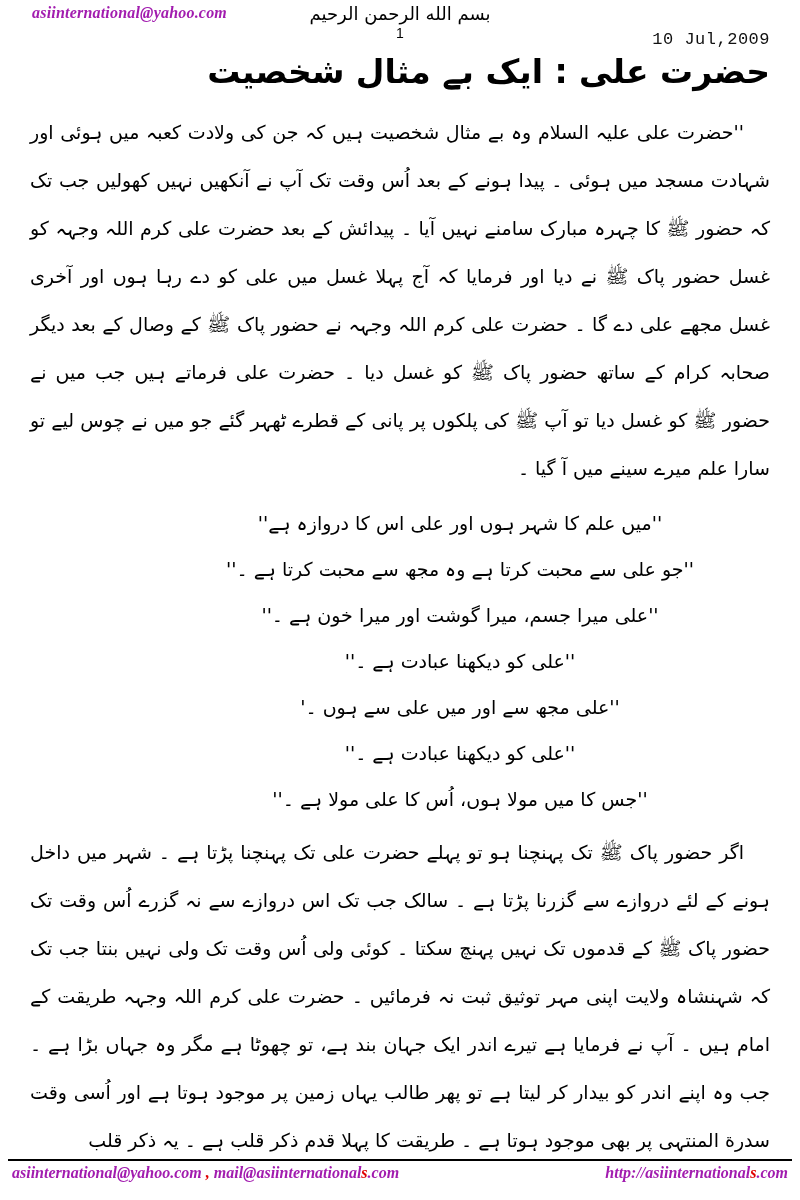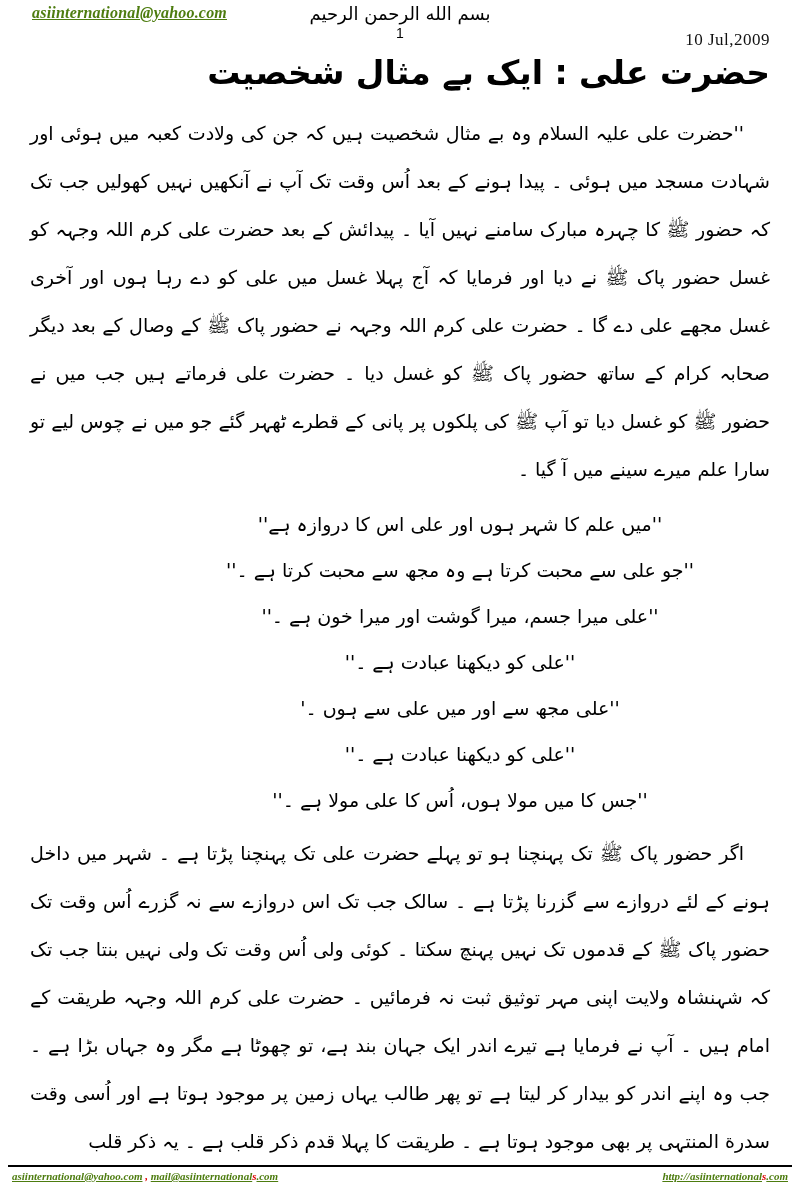--- a/index.html
+++ b/index.html
@@ -15,21 +15,21 @@
     font-family:"Liberation Serif","DejaVu Serif",serif;
     font-style:italic;font-weight:bold;font-size:16px;letter-spacing:.2px;
     padding-left:2px;white-space:nowrap;
   }
   .bismillah-wrap{text-align:center;line-height:1.15;}
   .bismillah{font-size:18px;direction:rtl;}
   .pagenum{font-family:"Liberation Sans",sans-serif;font-size:14px;}
   .date-cell{text-align:right;}
   .date{
     display:inline-block;margin-top:26px;
-    font-family:Liberation Serif, serif;font-size:17px;color:#111;
+    font-family:Liberation Mono, monospace;font-size:17px;color:#111;
     letter-spacing:.5px;
   }
 
   
   .doc-title{
     direction:rtl;text-align:right;
     font-size:33px;font-weight:bold;line-height:1.3;
     margin:2px 0 14px 0;
   }
 
@@ -43,24 +43,24 @@
   .quote-line{
     font-size:19px;line-height:46px;text-align:center;
   }
 
   
   .footer{position:absolute;left:8px;right:8px;bottom:18px;}
   .footer-rule{border-top:2px solid #000;margin-bottom:3px;}
   .footer-row{
     display:flex;justify-content:space-between;align-items:baseline;
     font-family:"Liberation Serif","DejaVu Serif",serif;
-    font-style:italic;font-weight:bold;font-size:11px;white-space:nowrap;
+    font-style:italic;font-weight:bold;font-size:16px;white-space:nowrap;
     padding:0 4px;
   }
-  .blue{color:#4d7c0f;text-decoration:underline;}
+  .blue{color:#a21caf;}
   .red{color:#e00000;}
 </style>
 </head>
 <body>
 
 <div class="page">
 
   <div class="topbar">
     <div class="email-top blue">asiinternational@yahoo.com</div>
     <div class="bismillah-wrap">

